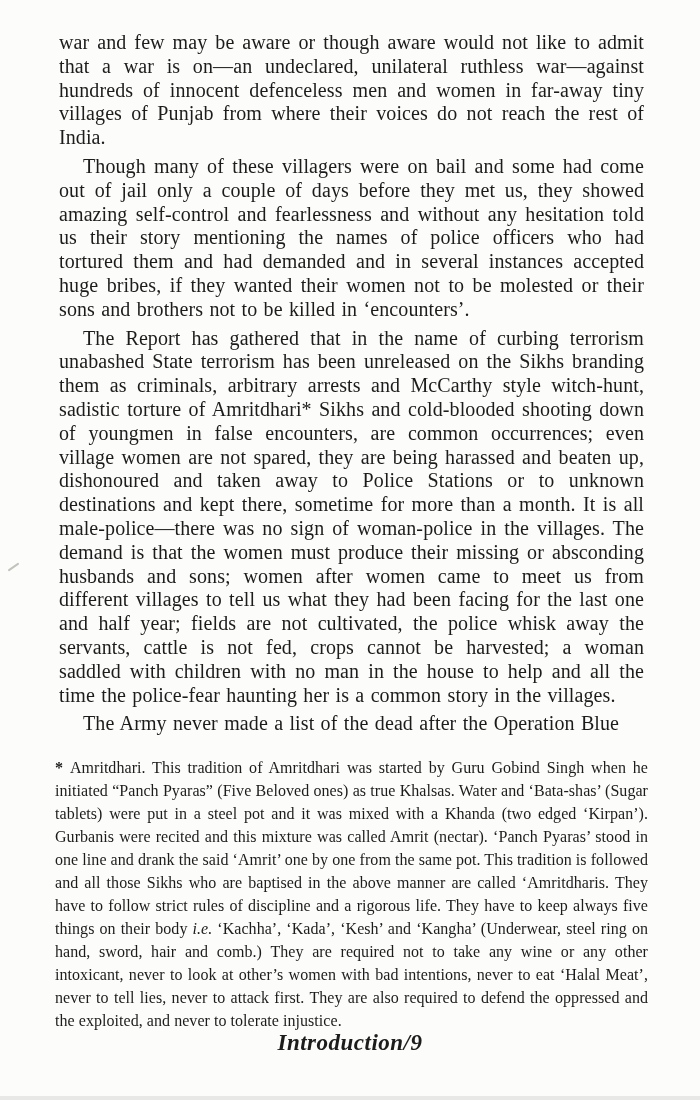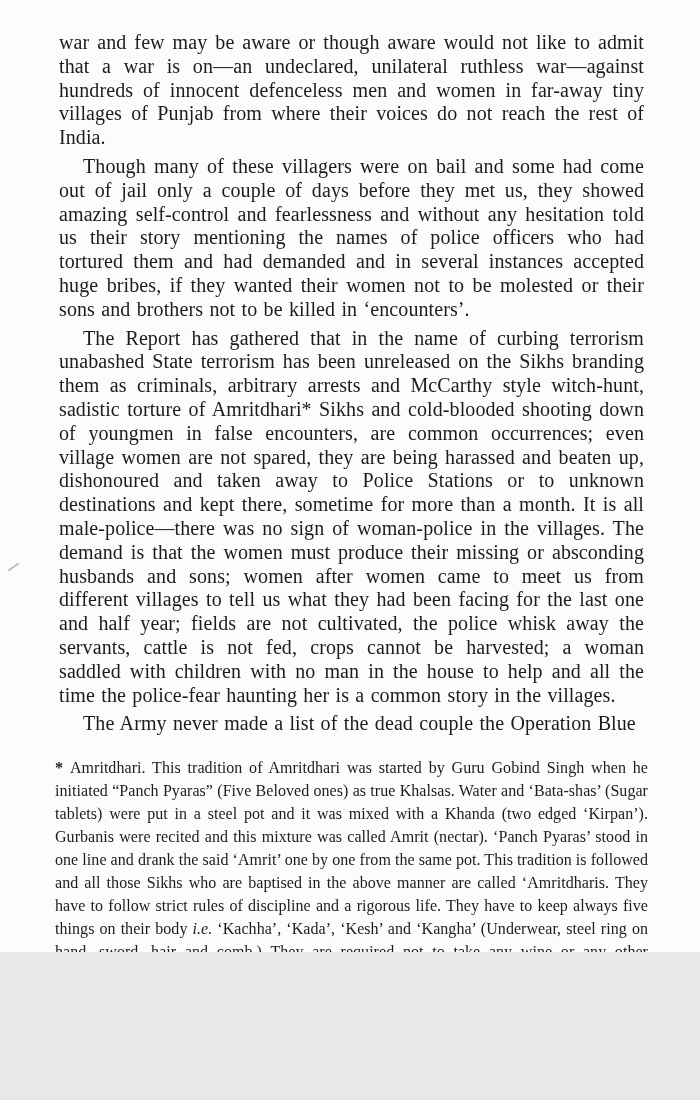--- a/index.html
+++ b/index.html
@@ -3,21 +3,21 @@
 <meta charset="utf-8">
 <style>
   html, body {
     margin: 0;
     padding: 0;
     background: #e8e8e6;
   }
   .page {
     position: relative;
     width: 700px;
-    height: 952px;
+    height: 1096px;
     margin: 0 auto;
     background: #fcfcfa;
     font-family: "Liberation Serif", serif;
     color: #1c1c1c;
     overflow: hidden;
   }
   .body-text {
     position: absolute;
     left: 59px;
     top: 31px;
@@ -69,20 +69,20 @@
   }
 </style>
 </head>
 <body>
 
 <div class="page">
   <main class="body-text">
       <p>war and few may be aware or though aware would not like to admit that a war is on—an undeclared, unilateral ruthless war—against hundreds of innocent defenceless men and women in far-away tiny villages of Punjab from where their voices do not reach the rest of India.</p>
       <p class="indent">Though many of these villagers were on bail and some had come out of jail only a couple of days before they met us, they showed amazing self-control and fearlessness and without any hesitation told us their story mentioning the names of police officers who had tortured them and had demanded and in several instances accepted huge bribes, if they wanted their women not to be molested or their sons and brothers not to be killed in ‘encounters’.</p>
       <p class="indent">The Report has gathered that in the name of curbing terrorism unabashed State terrorism has been unreleased on the Sikhs branding them as criminals, arbitrary arrests and McCarthy style witch-hunt, sadistic torture of Amritdhari* Sikhs and cold-blooded shooting down of youngmen in false encounters, are common occurrences; even village women are not spared, they are being harassed and beaten up, dishonoured and taken away to Police Stations or to unknown destinations and kept there, sometime for more than a month. It is all male-police—there was no sign of woman-police in the villages. The demand is that the women must produce their missing or absconding husbands and sons; women after women came to meet us from different villages to tell us what they had been facing for the last one and half year; fields are not cultivated, the police whisk away the servants, cattle is not fed, crops cannot be harvested; a woman saddled with children with no man in the house to help and all the time the police-fear haunting her is a common story in the villages.</p>
-      <p class="indent">The Army never made a list of the dead couple the Operation Blue</p>
+      <p class="indent">The Army never made a list of the dead after the Operation Blue</p>
     </main>
   <section class="footnote"><span class="bold">* </span><span>Amritdhari. This tradition of Amritdhari was started by Guru Gobind Singh when he initiated “Panch Pyaras” (Five Beloved ones) as true Khalsas. Water and ‘Bata-shas’ (Sugar tablets) were put in a steel pot and it was mixed with a Khanda (two edged ‘Kirpan’). Gurbanis were recited and this mixture was called Amrit (nectar). ‘Panch Pyaras’ stood in one line and drank the said ‘Amrit’ one by one from the same pot. This tradition is followed and all those Sikhs who are baptised in the above manner are called ‘Amritdharis. They have to follow strict rules of discipline and a rigorous life. They have to keep always five things on their body </span><span class="italic">i.e.</span><span> ‘Kachha’, ‘Kada’, ‘Kesh’ and ‘Kangha’ (Underwear, steel ring on hand, sword, hair and comb.) They are required not to take any wine or any other intoxicant, never to look at other’s women with bad intentions, never to eat ‘Halal Meat’, never to tell lies, never to attack first. They are also required to defend the oppressed and the exploited, and never to tolerate injustice.</span></section>
   <footer class="page-footer">
     <span>Introduction/9</span>
   </footer>
   <div class="scan-artifact"></div>
 </div>
 
 </body></html>

